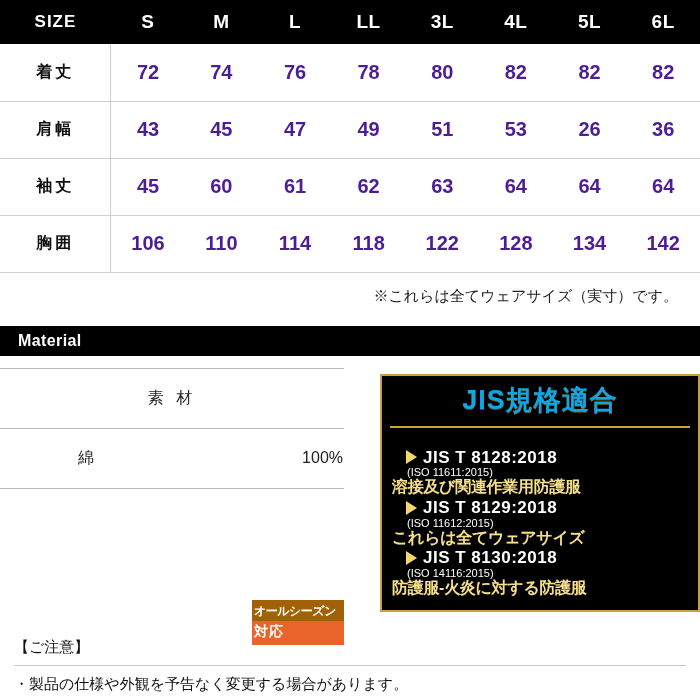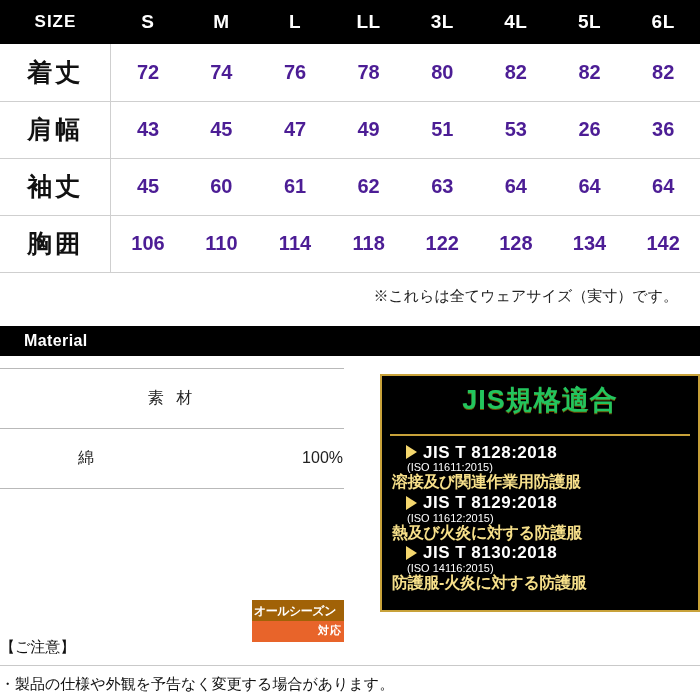--- a/index.html
+++ b/index.html
@@ -39,21 +39,21 @@
     letter-spacing: 1px;
   }
   .size-table tbody td {
     height: 57px;
     font-size: 20px;
     color: #4c1d95;
     border-bottom: 1px solid #cfcfcf;
   }
   .size-table tbody tr:last-child td { border-bottom: 1px solid #cfcfcf; }
   .size-table tbody td.rowlabel {
-    font-size: 25px;
+    font-size: 16px;
     letter-spacing: 3px;
     color: #111111;
     border-right: 1px solid #cfcfcf;
   }
   .col-label { width: 110px; }
   .col-val { width: 73px; }
 
   .note-row {
     text-align: right;
     padding: 14px 22px 0 0;
@@ -62,21 +62,21 @@
   }
 
   
   .material-bar {
     margin-top: 20px;
     background: #000000;
     color: #ffffff;
     height: 30px;
     display: flex;
     align-items: center;
-    padding-left: 24px;
+    padding-left: 18px;
     font-size: 16px;
     font-weight: bold;
     letter-spacing: 0.4px;
   }
 
   .mid-area {
     position: relative;
     height: 256px;
   }
 
@@ -104,27 +104,27 @@
     position: absolute;
     right: 0; top: 18px;
     width: 320px;
     height: 238px;
     background: #000000;
     border: 2px solid #c8a23a;
     padding: 6px 8px 8px 8px;
   }
   .jis-title {
     text-align: center;
-    color: #22c55e;
+    color: #0ea5e9;
     font-size: 27px;
     font-weight: bold;
     letter-spacing: 1px;
     border-bottom: 2px solid #c8a23a;
-    padding-bottom: 16px;
-    margin-bottom: 8px;
+    padding-bottom: 8px;
+    margin-bottom: 21px;
     text-shadow: 0 1px 0 #6b4e00;
   }
   .jis-item { margin-bottom: 2px; }
   .jis-line1 {
     display: flex;
     align-items: center;
     color: #ffffff;
     font-size: 17px;
     font-weight: bold;
     letter-spacing: 0.5px;
@@ -167,34 +167,34 @@
     color: #ffffff;
     font-size: 12px;
     font-weight: bold;
     padding: 5px 2px 3px 2px;
     line-height: 1.1;
     letter-spacing: -0.5px;
   }
   .as-bottom {
     background: #e8642a;
     color: #ffffff;
-    font-size: 11px;
-    font-weight: bold;
-    text-align: right;
+    font-size: 14px;
+    font-weight: bold;
+    text-align: left;
     padding: 2px 2px 4px 2px;
     letter-spacing: 1px;
   }
 
   
   .caution {
     position: absolute;
     left: 0;
     bottom: 0;
     width: 700px;
-    padding: 0 0;
+    padding: 0 14px;
   }
   .caution-title {
     font-size: 15px;
     color: #111111;
     margin-bottom: 8px;
   }
   .caution-line {
     border-top: 1px solid #c9c9c9;
     margin-bottom: 9px;
   }
@@ -300,21 +300,21 @@
         <div class="jis-iso">(ISO 11611:2015)</div>
         <div class="jis-desc">溶接及び関連作業用防護服</div>
       </div>
 
       <div class="jis-item">
         <div class="jis-line1">
           <span class="tri"></span>
           <span>JIS T 8129:2018</span>
         </div>
         <div class="jis-iso">(ISO 11612:2015)</div>
-        <div class="jis-desc">熱及び火炎に対する防護服</div>
+        <div class="jis-desc">これらは全てウェアサイズ</div>
       </div>
 
       <div class="jis-item">
         <div class="jis-line1">
           <span class="tri"></span>
           <span>JIS T 8130:2018</span>
         </div>
         <div class="jis-iso">(ISO 14116:2015)</div>
         <div class="jis-desc">防護服-火炎に対する防護服</div>
       </div>

